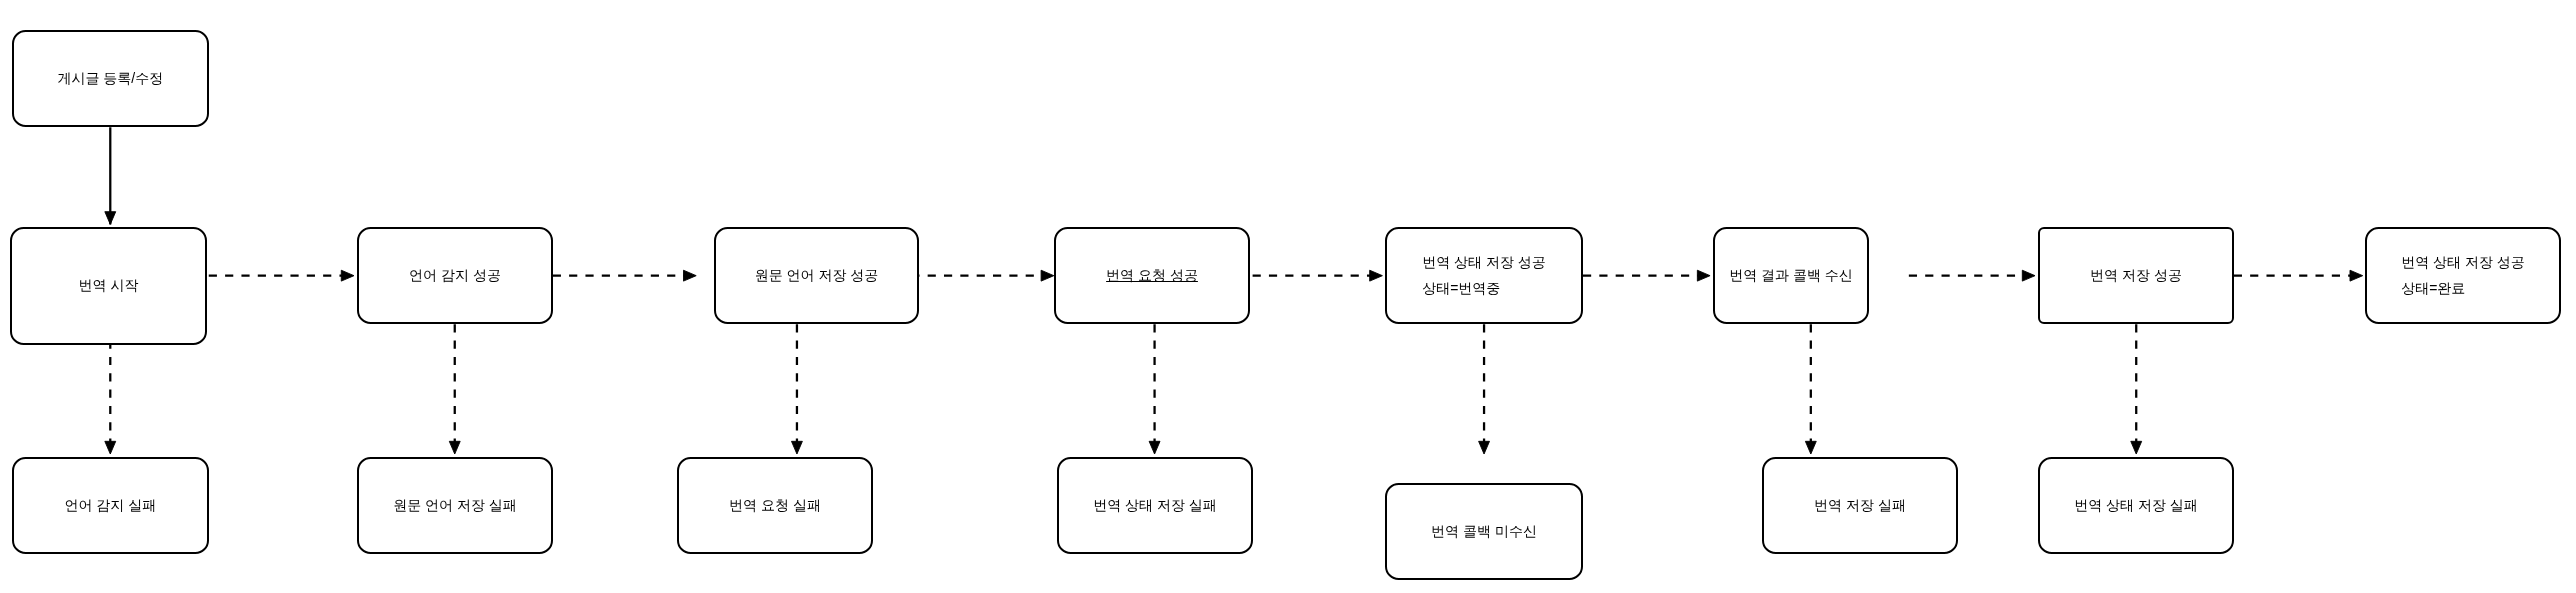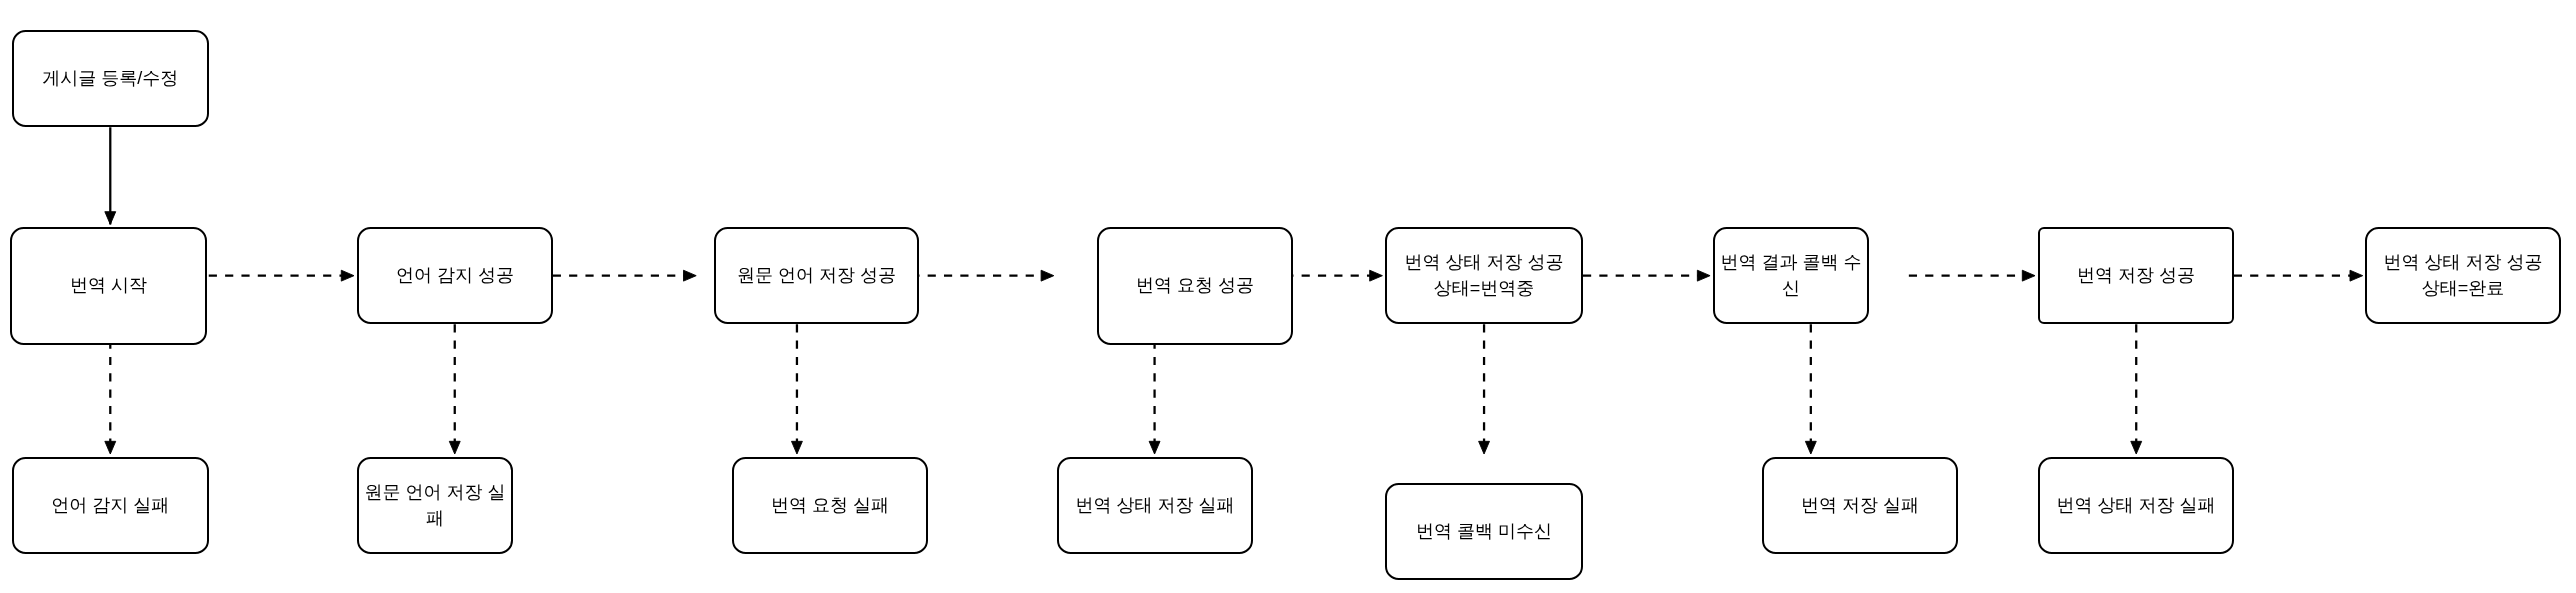--- a/index.html
+++ b/index.html
@@ -18,22 +18,21 @@
   }
   .node {
     position: absolute;
     box-sizing: border-box;
     background: #ffffff;
     border: 2.3px solid #000000;
     border-radius: 13.6px;
     display: flex;
     align-items: center;
     justify-content: center;
-    text-align: center;
-    font-size: 18px;
+    font-size: 14px;
     line-height: 25.4px;
     color: #000000;
     white-space: pre-line;
     padding: 1.8px 5.4px;
   }
   #edges {
     position: absolute;
     left: 0; top: 0;
     width: 2576px;
     height: 594px;
@@ -69,30 +68,30 @@
     <line x1="1635" y1="357" x2="1635" y2="500" stroke="#000000" stroke-width="2.5" stroke-dasharray="9 9" marker-end="url(#arrow)"></line>
     <line x1="1995" y1="357" x2="1995" y2="500" stroke="#000000" stroke-width="2.5" stroke-dasharray="9 9" marker-end="url(#arrow)"></line>
     <line x1="2353.5" y1="357" x2="2353.5" y2="500" stroke="#000000" stroke-width="2.5" stroke-dasharray="9 9" marker-end="url(#arrow)"></line>
   </svg>
 
   <div class="node" style="left:11.8px; top:30px; width:197px; height:97px;">게시글 등록/수정</div>
 
   <div class="node" style="left:10px;   top:227px; width:197px; height:118px;">번역 시작</div>
   <div class="node" style="left:357px;  top:227px; width:196px; height:97px;">언어 감지 성공</div>
   <div class="node" style="left:714px;  top:227px; width:205px; height:97px;">원문 언어 저장 성공</div>
-  <div class="node" style="left:1097px; top:227px; width:196px; height:118px;">번역 요청 성공</div>
+  <div class="node" style="left:1054px; top:227px; width:196px; height:97px;text-decoration:underline;">번역 요청 성공</div>
   <div class="node" style="left:1385px; top:227px; width:198px; height:97px;">번역 상태 저장 성공
 상태=번역중</div>
   <div class="node" style="left:1713px; top:227px; width:156px; height:97px;">번역 결과 콜백 수신</div>
   <div class="node" style="left:2038px; top:227px; width:196px; height:97px;border-radius:6px;">번역 저장 성공</div>
   <div class="node" style="left:2365px; top:227px; width:196px; height:97px;">번역 상태 저장 성공
 상태=완료</div>
 
   <div class="node" style="left:11.8px;   top:457px; width:197px; height:97px;">언어 감지 실패</div>
-  <div class="node" style="left:357px;  top:457px; width:156px; height:97px;">원문 언어 저장 실패</div>
-  <div class="node" style="left:732px;  top:457px; width:196px; height:97px;">번역 요청 실패</div>
+  <div class="node" style="left:357px;  top:457px; width:196px; height:97px;">원문 언어 저장 실패</div>
+  <div class="node" style="left:677px;  top:457px; width:196px; height:97px;">번역 요청 실패</div>
   <div class="node" style="left:1057px; top:457px; width:196px; height:97px;">번역 상태 저장 실패</div>
   <div class="node" style="left:1385px; top:483px; width:198px; height:97px;">번역 콜백 미수신</div>
   <div class="node" style="left:1762px; top:457px; width:196px; height:97px;">번역 저장 실패</div>
   <div class="node" style="left:2038px; top:457px; width:196px; height:97px;">번역 상태 저장 실패</div>
 
 </div>
 
 
 </body></html>

